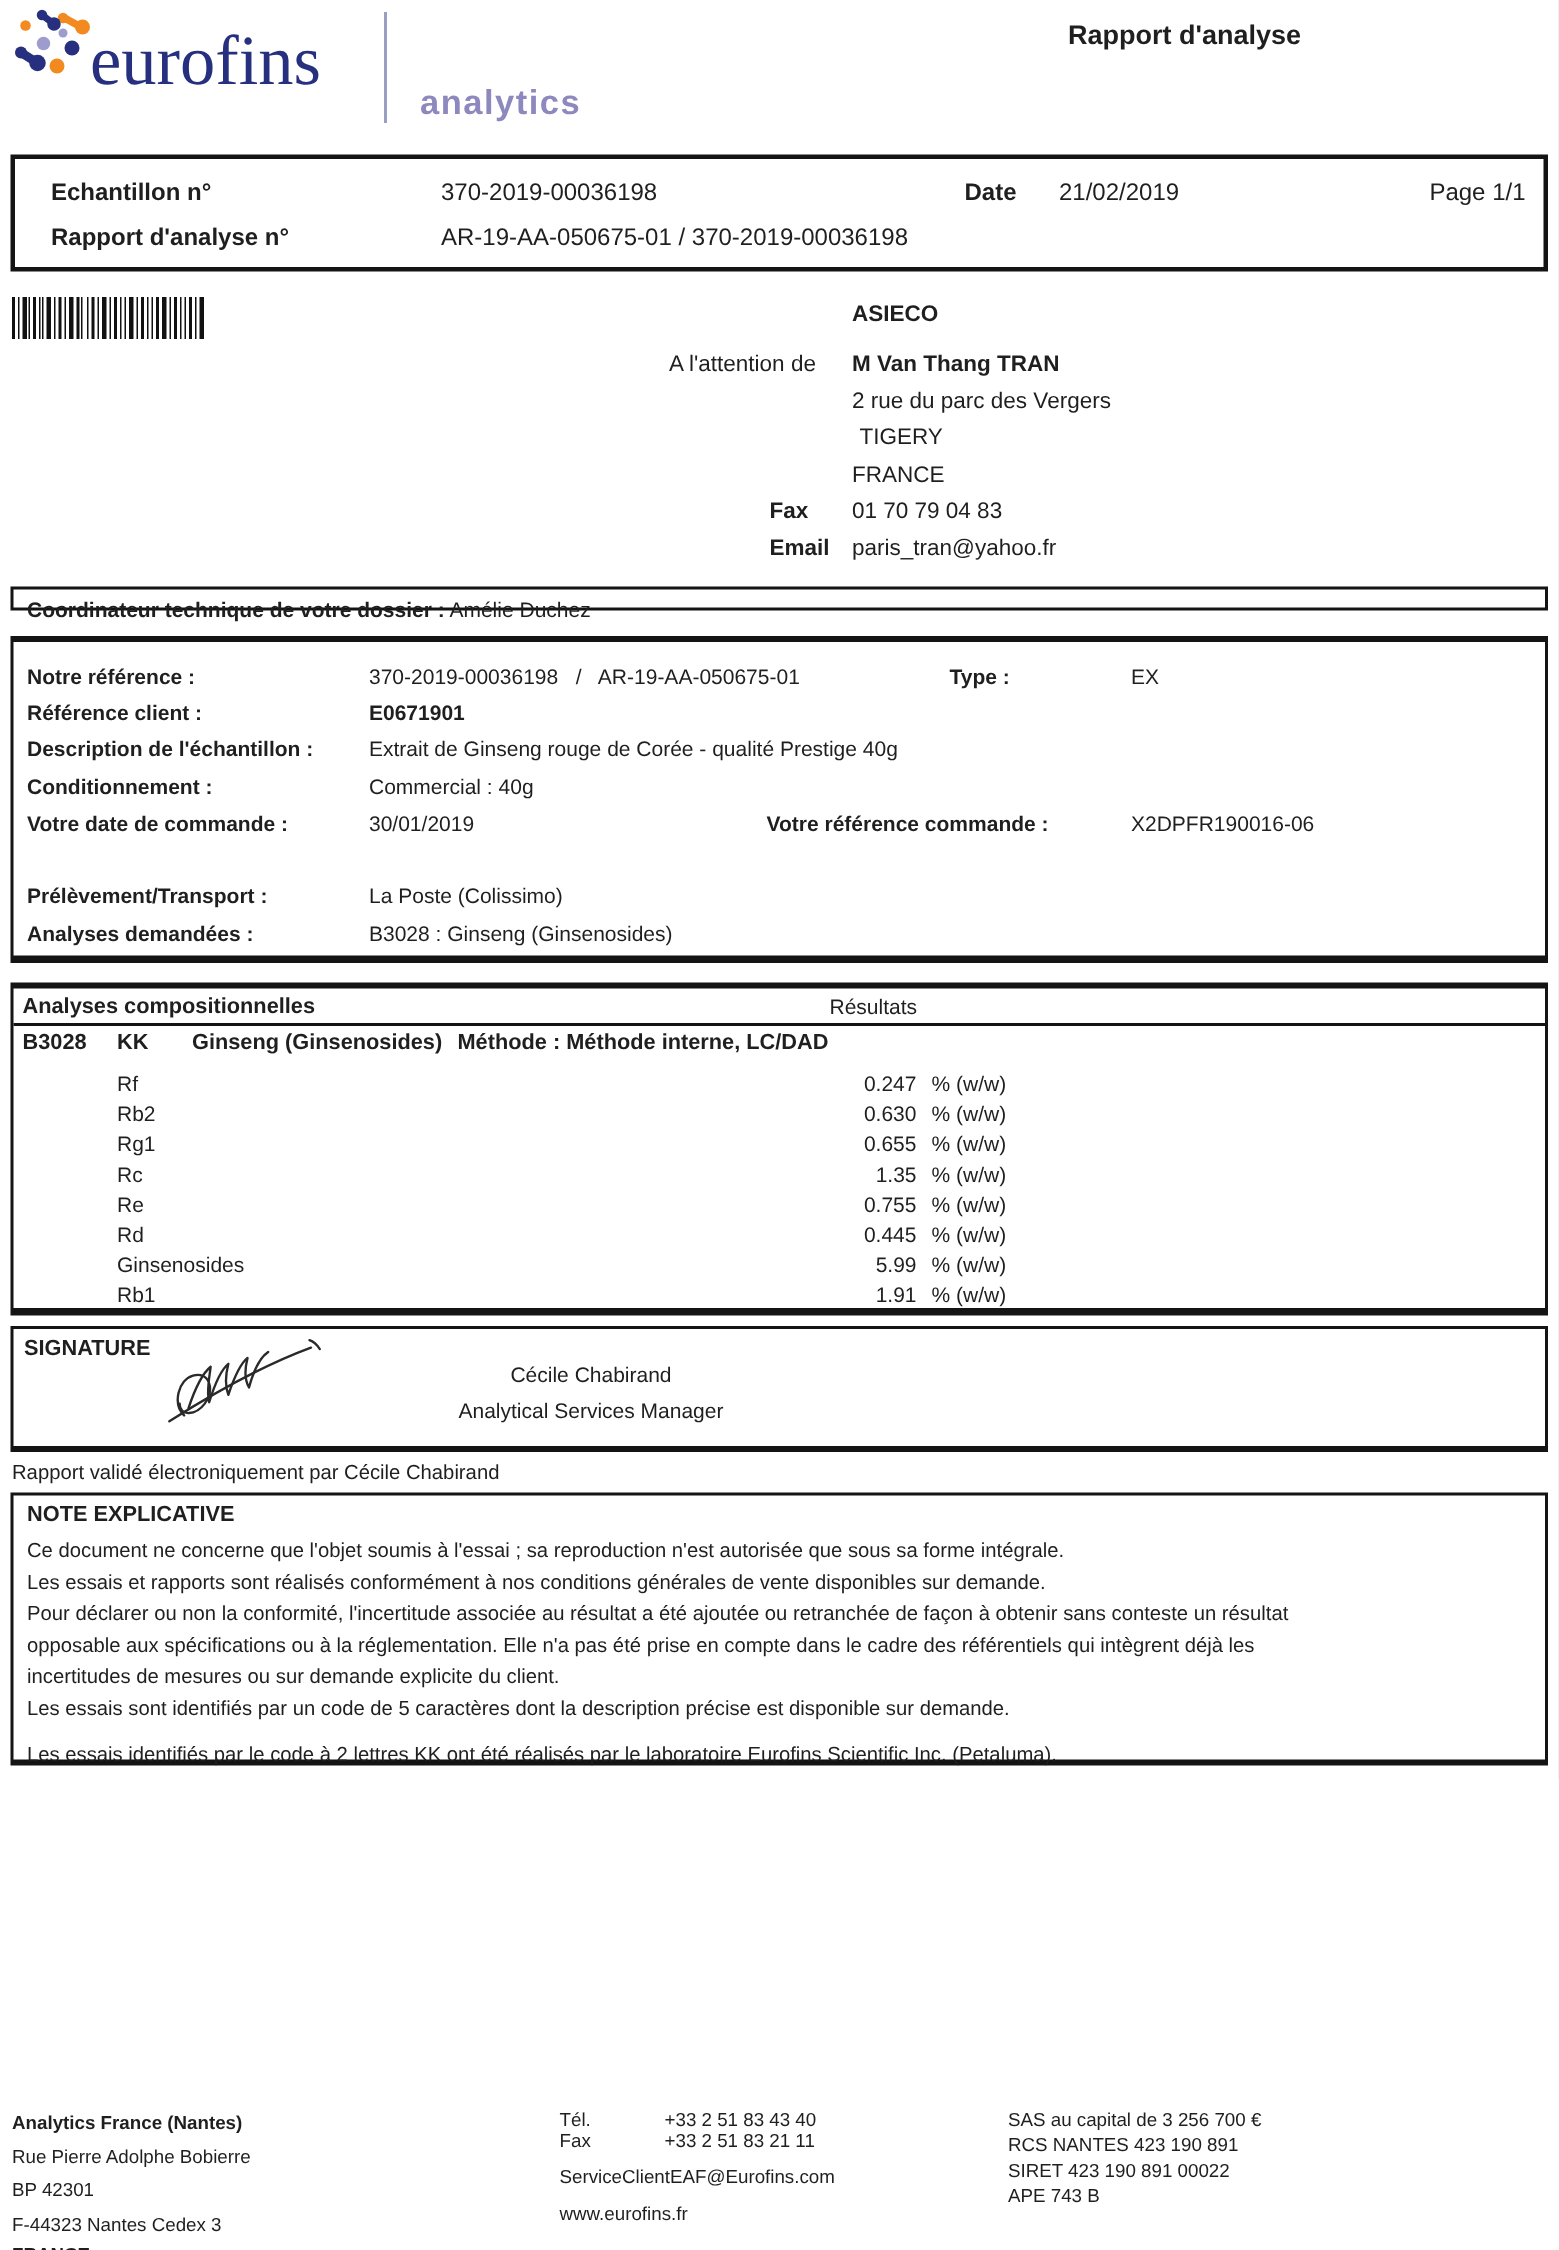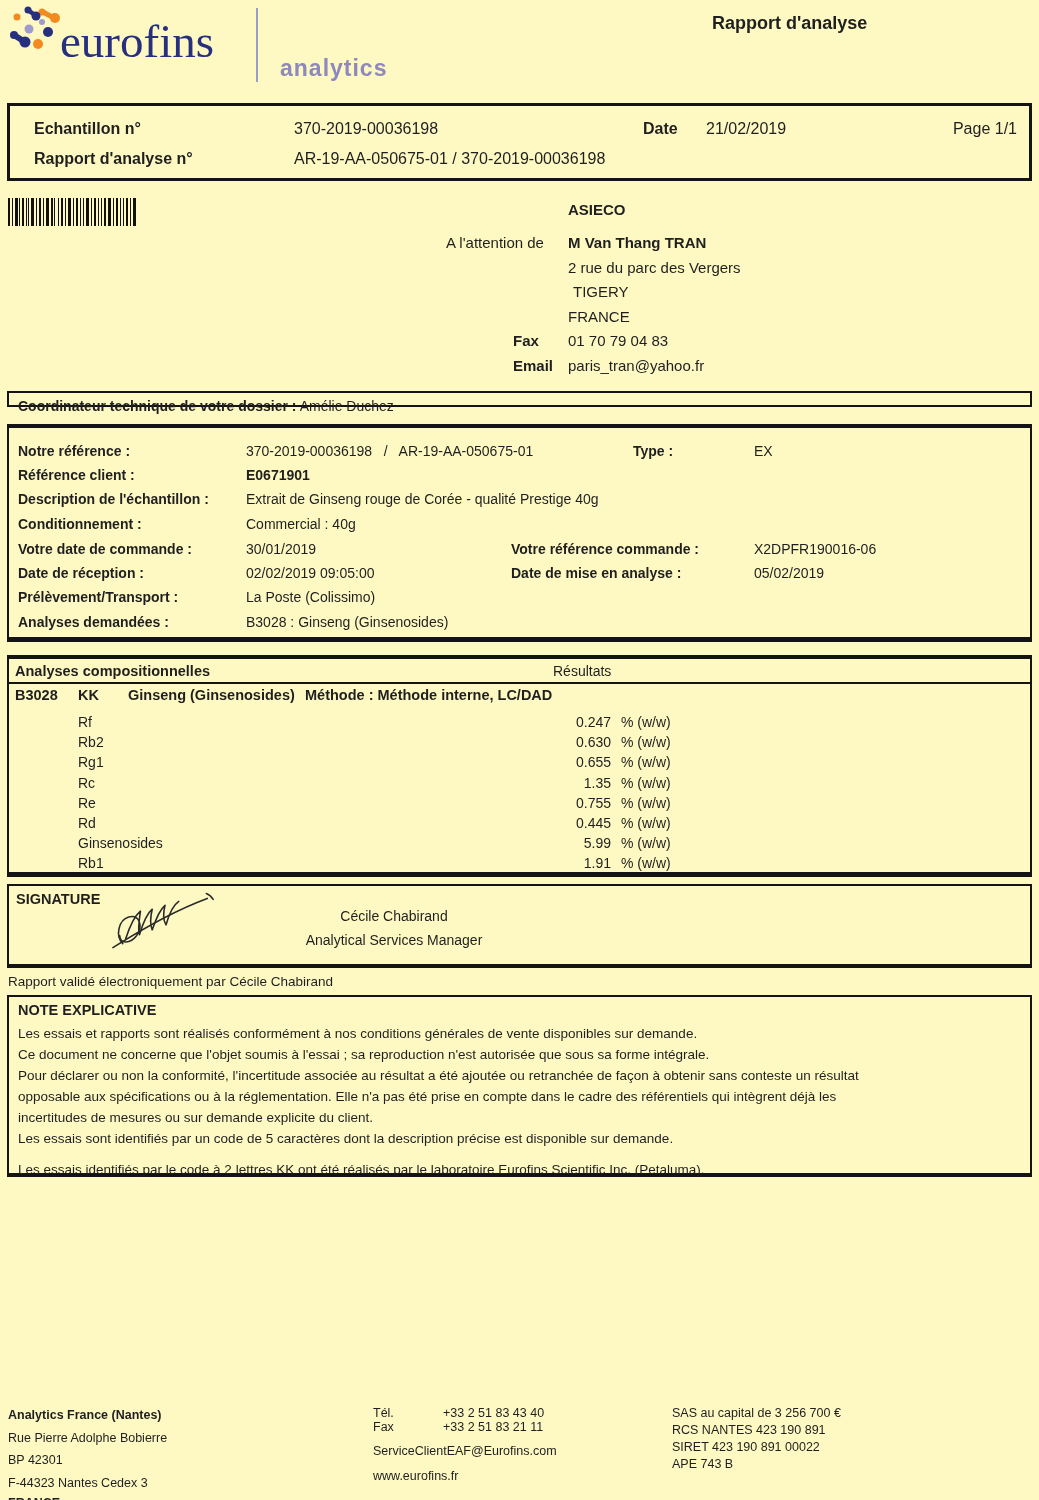--- a/index.html
+++ b/index.html
@@ -1,19 +1,19 @@
 <!DOCTYPE html>
 <html><head>
 <meta charset="utf-8">
 <style>
   * { margin:0; padding:0; box-sizing:border-box; }
   html,body { background:#e8e8e8; }
   .page {
     position:relative; width:1039px; height:1500px; margin:0 auto;
-    background:#fef9c3; overflow:hidden;
+    background:#ffffff; overflow:hidden;
     font-family:"Liberation Sans", sans-serif; color:#1f1f1f;padding-left:47px;
   }
   .abs { position:absolute; }
   .b { font-weight:bold;text-align:center; }
   .ws-pre { white-space:pre; }
 
   
   .brand-word { left:60px; top:14px; font-family:"Liberation Serif", serif;
     font-size:47px; color:#27307e; letter-spacing:0px; }
   .brand-divider { left:256px; top:8px; width:2px; height:74px; background:#9aa0c4; }
@@ -237,26 +237,20 @@
     <div class="ref-row" style="top:88px;">
       <span class="rf-lab">Conditionnement :</span>
       <span class="rf-val">Commercial : 40g</span>
     </div>
     <div class="ref-row" style="top:113px;">
       <span class="rf-lab">Votre date de commande :</span>
       <span class="rf-val">30/01/2019</span>
       <span class="rf-lab2">Votre référence commande :</span>
       <span class="rf-val2">X2DPFR190016-06</span>
     </div>
-    <div class="ref-row" style="top:137px;">
-      <span class="rf-lab">Date de réception :</span>
-      <span class="rf-val">02/02/2019 09:05:00</span>
-      <span class="rf-lab2">Date de mise en analyse :</span>
-      <span class="rf-val2">05/02/2019</span>
-    </div>
     <div class="ref-row" style="top:161px;">
       <span class="rf-lab">Prélèvement/Transport :</span>
       <span class="rf-val">La Poste (Colissimo)</span>
     </div>
     <div class="ref-row" style="top:186px;">
       <span class="rf-lab">Analyses demandées :</span>
       <span class="rf-val">B3028 : Ginseng (Ginsenosides)</span>
     </div>
   </div>
 
@@ -329,22 +323,22 @@
     </svg>
     <div class="sig-person">
       <div>Cécile Chabirand</div>
       <div>Analytical Services Manager</div>
     </div>
   </div>
   <div class="abs validation-line">Rapport validé électroniquement par Cécile Chabirand</div>
 
   <div class="abs note-box">
     <div class="note-title">NOTE EXPLICATIVE</div>
+    <div class="note-line">Ce document ne concerne que l'objet soumis à l'essai ; sa reproduction n'est autorisée que sous sa forme intégrale.</div>
     <div class="note-line">Les essais et rapports sont réalisés conformément à nos conditions générales de vente disponibles sur demande.</div>
-    <div class="note-line">Ce document ne concerne que l'objet soumis à l'essai ; sa reproduction n'est autorisée que sous sa forme intégrale.</div>
     <div class="note-line">Pour déclarer ou non la conformité, l'incertitude associée au résultat a été ajoutée ou retranchée de façon à obtenir sans conteste un résultat</div>
     <div class="note-line">opposable aux spécifications ou à la réglementation. Elle n'a pas été prise en compte dans le cadre des référentiels qui intègrent déjà les</div>
     <div class="note-line">incertitudes de mesures ou sur demande explicite du client.</div>
     <div class="note-line">Les essais sont identifiés par un code de 5 caractères dont la description précise est disponible sur demande.</div>
     <div class="note-line gap"></div>
     <div class="note-line">Les essais identifiés par le code à 2 lettres KK ont été réalisés par le laboratoire Eurofins Scientific Inc. (Petaluma).</div>
   </div>
 
   <div class="abs footer">
     <span class="f-name">Analytics France (Nantes)</span>

